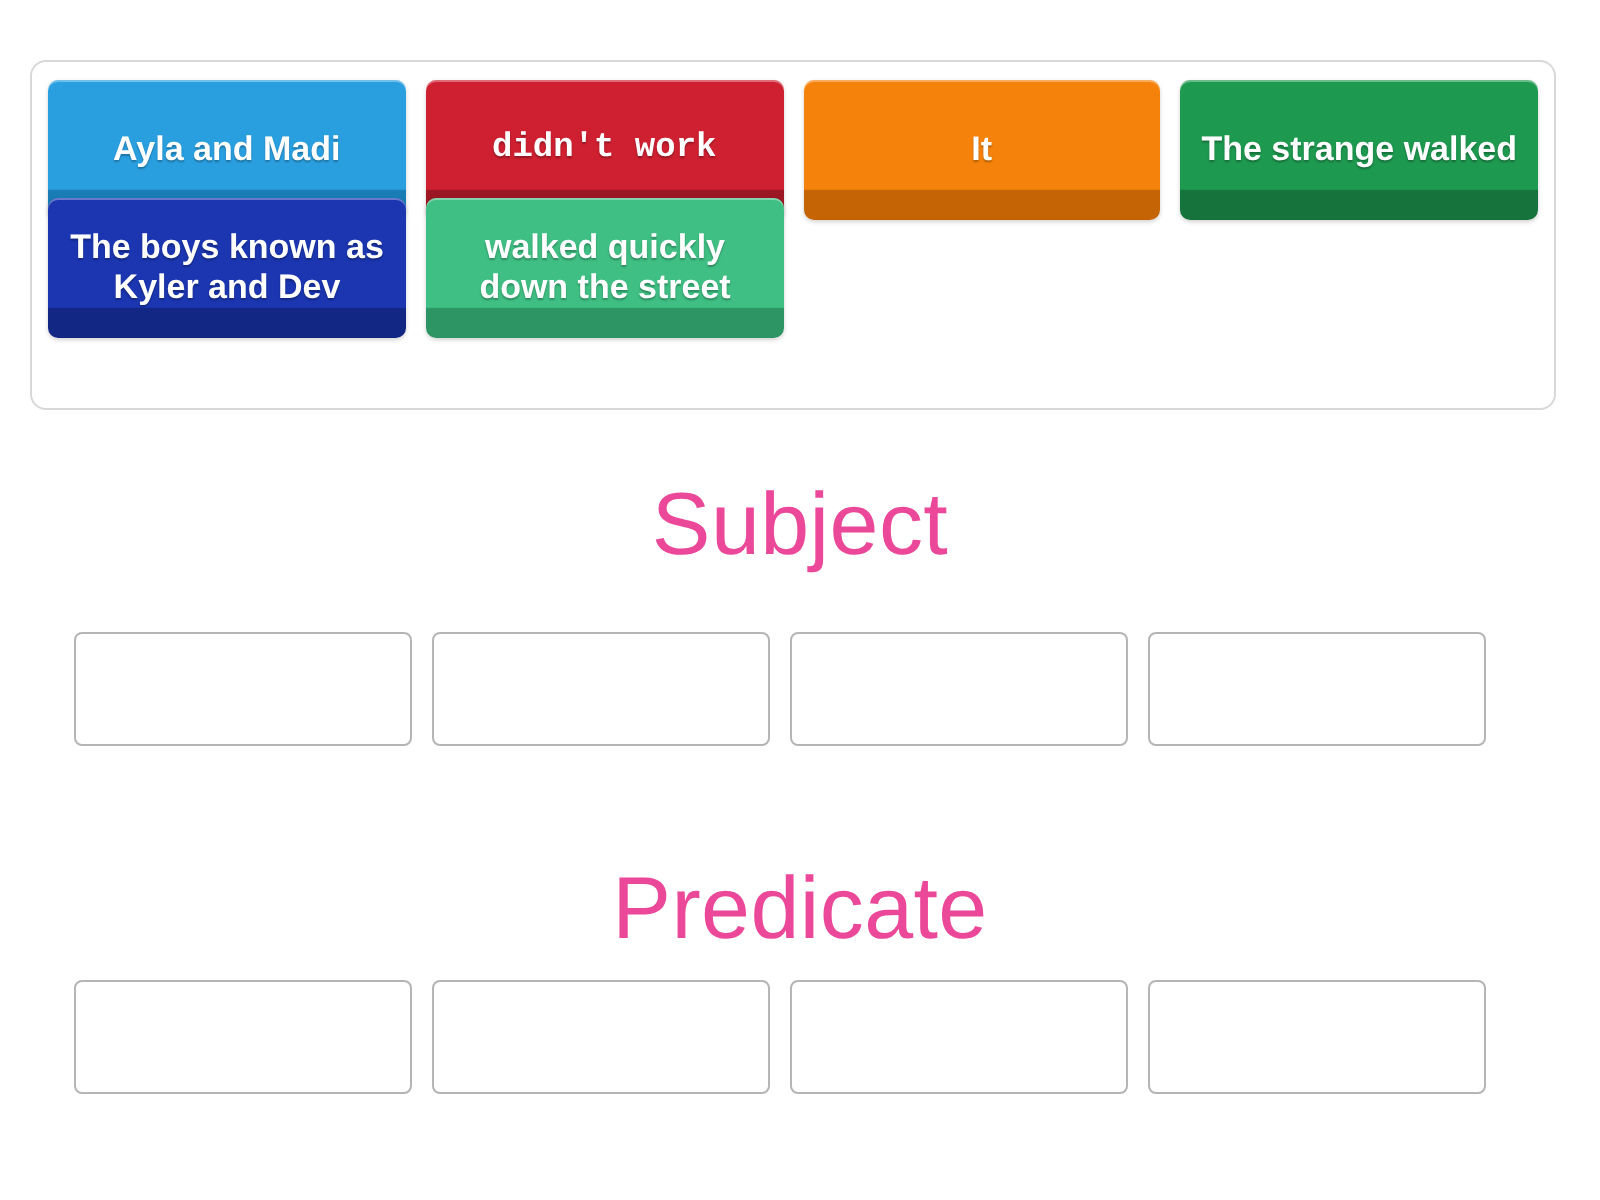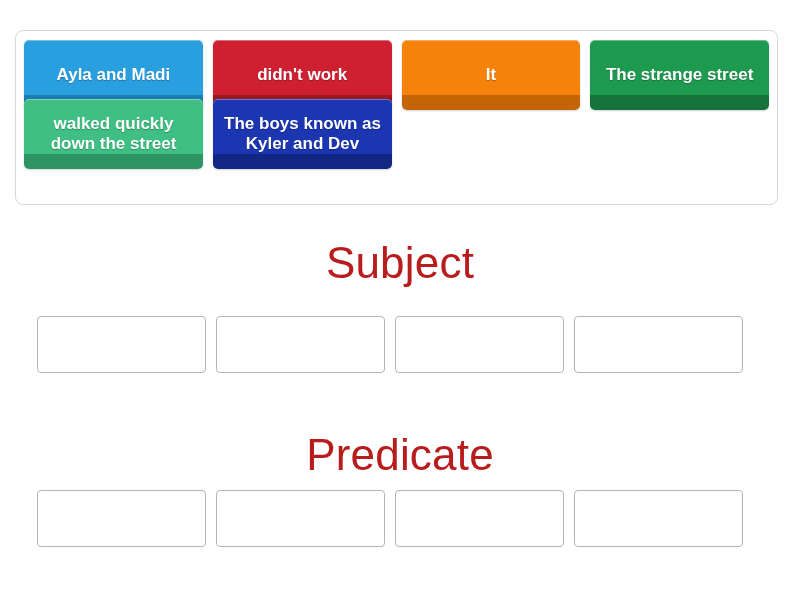--- a/index.html
+++ b/index.html
@@ -68,21 +68,21 @@
   .tile.small-text { font-size: 13.5px; line-height: 1.22; }
 
   
   .section-heading {
     position: absolute;
     left: 0;
     width: 800px;
     text-align: center;
     font-size: 44px;
     font-weight: 300;
-    color: #b91c1c;
+    color: #ec4899;
     letter-spacing: 0.2px;
   }
   #heading-subject   { top: 238px; }
   #heading-predicate { top: 430px; }
 
   
   .dropzone-row {
     position: absolute;
     left: 37px;
     width: 726px;
@@ -106,37 +106,37 @@
 <body>
 
 <div id="app">
 
   <div class="tile-tray">
 
     <div class="tray-row">
       <div class="tile" style="background: linear-gradient(rgb(42, 159, 224) 0%, rgb(42, 159, 224) 78%, rgb(26, 124, 181) 79%, rgb(26, 124, 181) 100%); box-shadow: rgba(255, 255, 255, 0.34) 0px 1px 0px inset, rgba(0, 0, 0, 0.18) 0px 1px 2px;">
         <span class="tile-text">Ayla and Madi</span>
       </div>
-      <div class="tile" style="background: linear-gradient(rgb(206, 32, 49) 0%, rgb(206, 32, 49) 78%, rgb(156, 23, 36) 79%, rgb(156, 23, 36) 100%); box-shadow: rgba(255, 255, 255, 0.34) 0px 1px 0px inset, rgba(0, 0, 0, 0.18) 0px 1px 2px;">
+      <div class="tile" style="background: linear-gradient(rgb(206, 32, 49) 0%, rgb(206, 32, 49) 78%, rgb(156, 23, 36) 79%, rgb(156, 23, 36) 100%); box-shadow: rgba(255, 255, 255, 0.34) 0px 1px 0px inset, rgba(0, 0, 0, 0.18) 0px 1px 2px; font-family: Liberation Mono, monospace;">
         <span class="tile-text">didn't work</span>
       </div>
       <div class="tile" style="background: linear-gradient(rgb(245, 130, 11) 0%, rgb(245, 130, 11) 78%, rgb(196, 100, 5) 79%, rgb(196, 100, 5) 100%); box-shadow: rgba(255, 255, 255, 0.34) 0px 1px 0px inset, rgba(0, 0, 0, 0.18) 0px 1px 2px;">
         <span class="tile-text">It</span>
       </div>
       <div class="tile" style="background: linear-gradient(rgb(30, 153, 80) 0%, rgb(30, 153, 80) 78%, rgb(22, 115, 60) 79%, rgb(22, 115, 60) 100%); box-shadow: rgba(255, 255, 255, 0.34) 0px 1px 0px inset, rgba(0, 0, 0, 0.18) 0px 1px 2px;">
-        <span class="tile-text">The strange street</span>
+        <span class="tile-text">The strange walked</span>
       </div>
     </div>
 
     <div class="tray-row">
+      <div class="tile" style="background: linear-gradient(rgb(27, 54, 176) 0%, rgb(27, 54, 176) 78%, rgb(18, 39, 132) 79%, rgb(18, 39, 132) 100%); box-shadow: rgba(255, 255, 255, 0.34) 0px 1px 0px inset, rgba(0, 0, 0, 0.18) 0px 1px 2px;">
+        <span class="tile-text">The boys known as Kyler and Dev</span>
+      </div>
       <div class="tile" style="background: linear-gradient(rgb(63, 191, 131) 0%, rgb(63, 191, 131) 78%, rgb(45, 148, 99) 79%, rgb(45, 148, 99) 100%); box-shadow: rgba(255, 255, 255, 0.34) 0px 1px 0px inset, rgba(0, 0, 0, 0.18) 0px 1px 2px;">
         <span class="tile-text">walked quickly down the street</span>
-      </div>
-      <div class="tile" style="background: linear-gradient(rgb(27, 54, 176) 0%, rgb(27, 54, 176) 78%, rgb(18, 39, 132) 79%, rgb(18, 39, 132) 100%); box-shadow: rgba(255, 255, 255, 0.34) 0px 1px 0px inset, rgba(0, 0, 0, 0.18) 0px 1px 2px;">
-        <span class="tile-text">The boys known as Kyler and Dev</span>
       </div>
     </div>
 
   </div>
 
   <div class="section-heading" id="heading-subject">Subject</div>
 
   <div class="dropzone-row" id="dropzones-subject">
     <div class="dropzone"></div>
     <div class="dropzone"></div>

